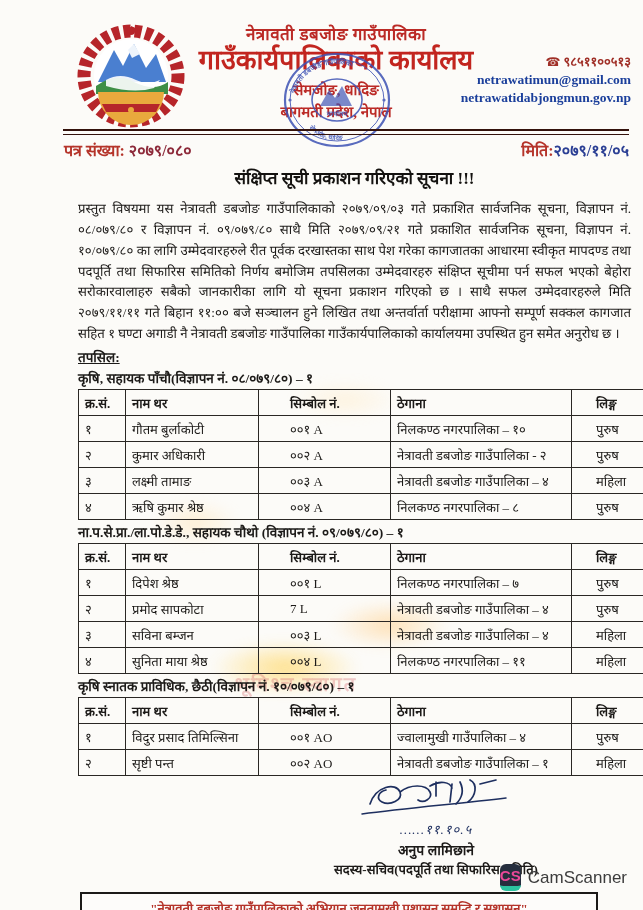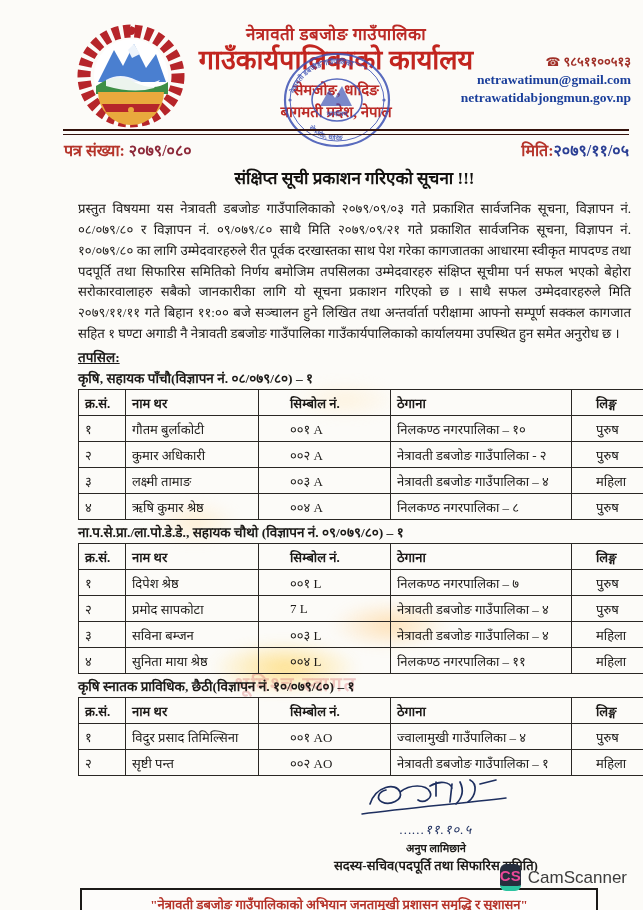--- a/index.html
+++ b/index.html
@@ -42,21 +42,21 @@
   th:nth-child(1),td:nth-child(1){width:34px;}
   th:nth-child(2),td:nth-child(2){width:120px;}
   th:nth-child(3),td:nth-child(3){width:94px;padding-left:31px;}
   th:nth-child(4),td:nth-child(4){width:168px;}
   th:nth-child(5),td:nth-child(5){width:50px;padding-left:24px;}
   th:nth-child(6),td:nth-child(6){width:42px;}
   
   .sign-block{width:330px;margin:2px 30px 0 auto;text-align:center;}
   .sign-scribble{display:block;margin:0 auto -4px auto;}
   .sign-date{font-size:13px;color:#1e2f5f;font-style:italic;letter-spacing:1px;margin-top:-10px;}
-  .sign-name{font-size:11px;font-weight:bold;margin-top:2px;}
+  .sign-name{font-size:14px;font-weight:bold;margin-top:2px;}
   .sign-role{font-size:13px;font-weight:bold;margin-top:1px;}
   
   .footer-box{width:506px;margin:14px 0 0 2px;border:2px solid #1c1a18;text-align:center;
     padding:5px 4px;font-weight:bold;font-size:13px;color:#b5342a;background:#fdfcfa;}
   
   .camscanner{position:absolute;right:16px;top:864px;display:flex;align-items:center;gap:7px;}
   .cs-badge{width:21px;height:22px;background:#262e3e;border-bottom:5px solid #2cc3a0;border-radius:6px;
     color:#ec4899;font-family:"Liberation Sans",sans-serif;font-weight:bold;font-size:15px;
     display:flex;align-items:center;justify-content:center;}
   .cs-brand{font-family:"Liberation Sans",sans-serif;font-size:17px;color:#3c3c3c;}

